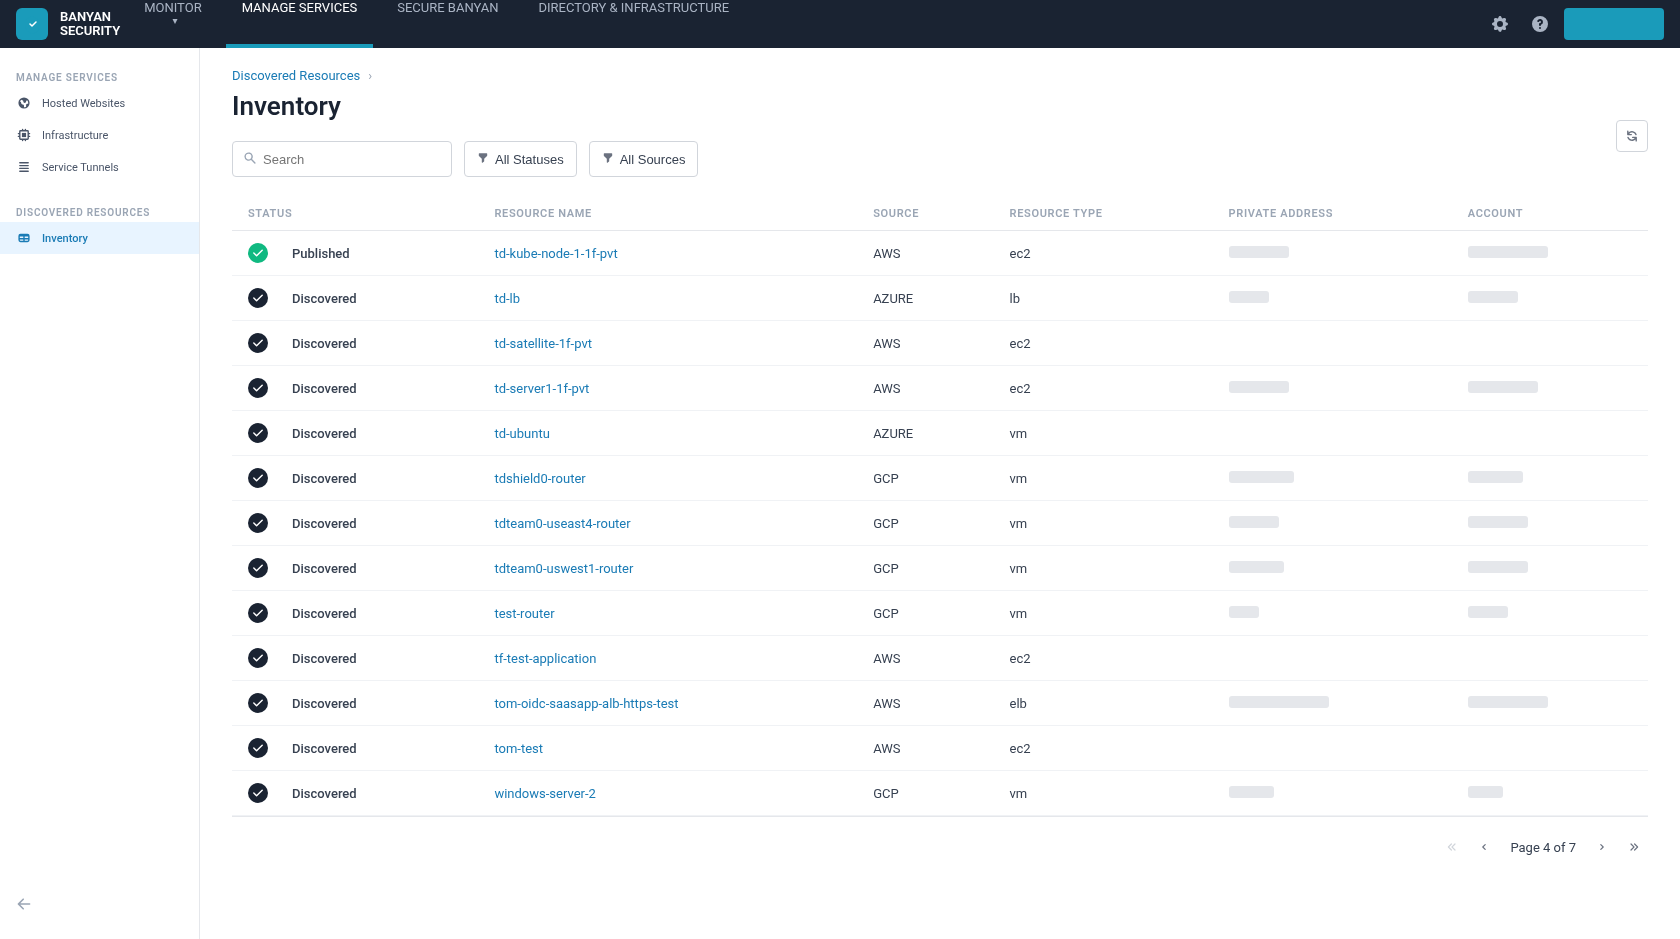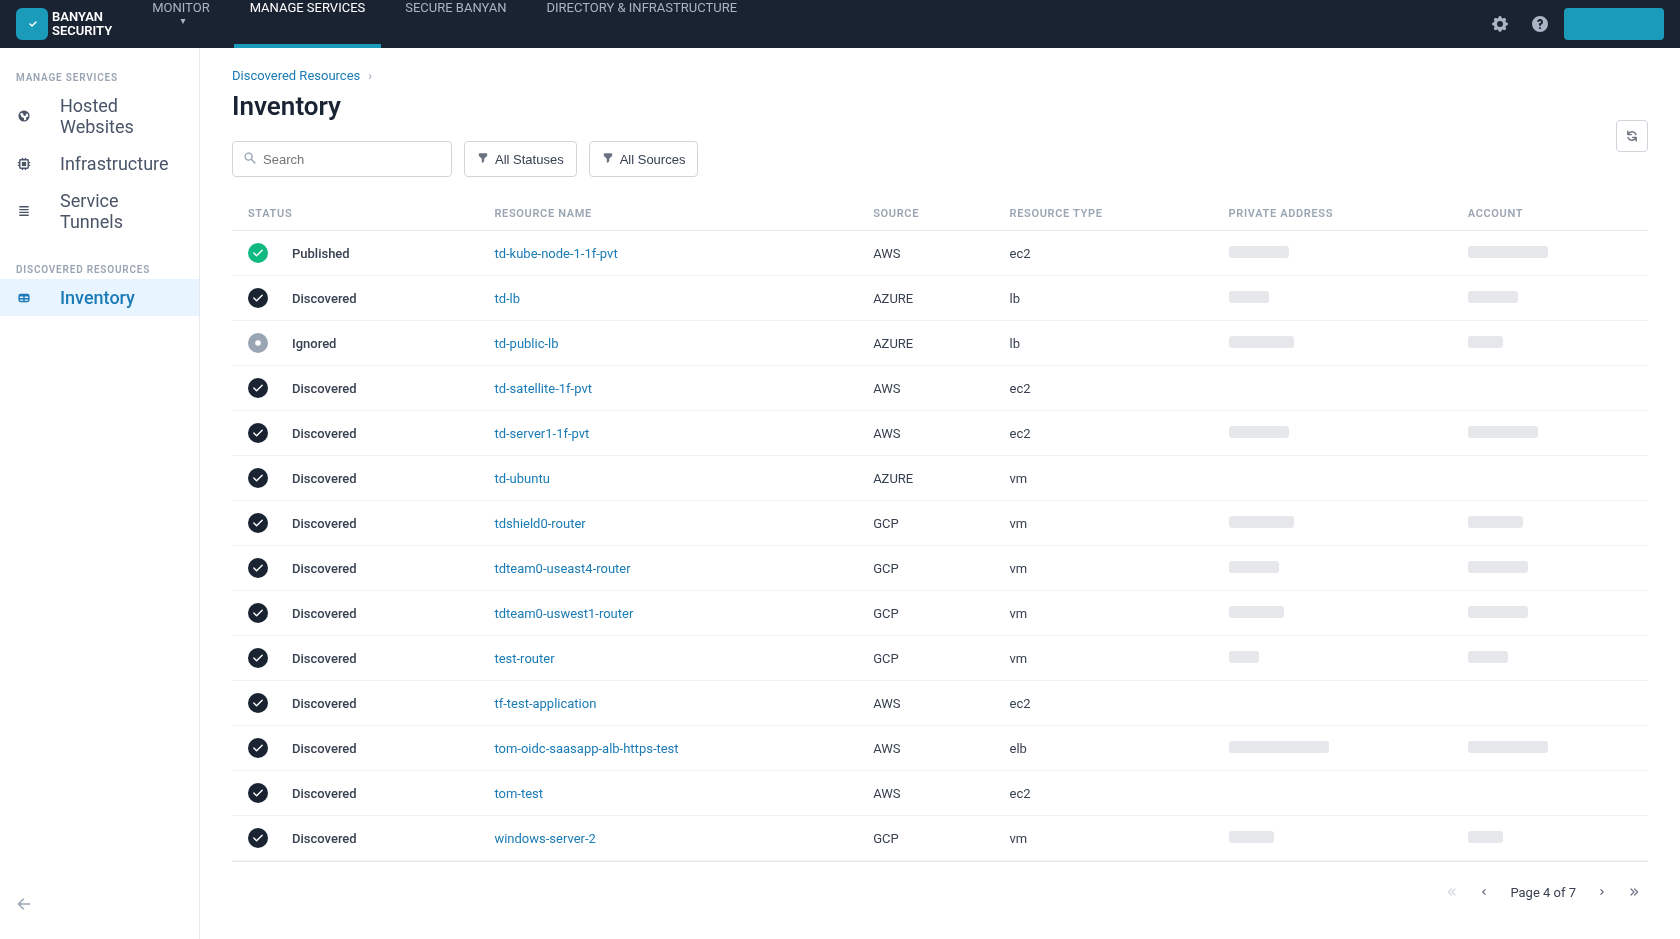--- a/index.html
+++ b/index.html
@@ -10,22 +10,21 @@
       background: #1a2332;
       height: 48px;
       display: flex;
       align-items: center;
       padding: 0 16px;
       gap: 8px;
     }
     .topnav-logo {
       display: flex;
       align-items: center;
-      gap: 4px;
-      margin-right: 16px;
+      gap: 12px;
       justify-content: space-between;
     }
     .topnav-logo-icon {
       width: 32px; height: 32px;
       background: #1a9bba;
       border-radius: 6px;
       display: flex; align-items: center; justify-content: center;
       color: white; font-weight: bold; font-size: 13px;
     }
     .topnav-logo-text { color: white; font-size: 13px; font-weight: 600; line-height: 1.1; }
@@ -78,24 +77,24 @@
       font-size: 10px;
       font-weight: 600;
       color: #9aa5b4;
       text-transform: uppercase;
       letter-spacing: 0.08em;
       padding: 8px 16px 4px;
     }
     .sidebar-item {
       display: flex;
       align-items: center;
-      gap: 28px;
+      gap: 10px;
       padding: 8px 16px;
       color: #4a5568;
-      font-size: 18px;
+      font-size: 11px;
       cursor: pointer;
       border-radius: 0;
     }
     .sidebar-item.active { background: #e8f4ff; color: #1a7bb5; font-weight: 500; }
     .sidebar-item-icon { width: 16px; height: 16px; flex-shrink: 0; display: flex; align-items: center; justify-content: center; }
 
     
     .main-content {
       flex: 1;
       overflow-y: auto;
@@ -434,37 +433,20 @@
               </td>
               <td><a class="resource-link">td-lb</a></td>
               <td>AZURE</td>
               <td>lb</td>
               <td><span class="redacted-bar" style="width:40px;"></span></td>
               <td><span class="redacted-bar" style="width:50px;"></span></td>
             </tr>
             <tr>
               <td>
                 <div class="status-cell">
-                  <span class="status-icon status-ignored">
-                    <svg width="14" height="14" viewBox="0 0 20 20" fill="white">
-                      <circle cx="10" cy="10" r="4"></circle>
-                    </svg>
-                  </span>
-                  <span>Ignored</span>
-                </div>
-              </td>
-              <td><a class="resource-link">td-public-lb</a></td>
-              <td>AZURE</td>
-              <td>lb</td>
-              <td><span class="redacted-bar" style="width:65px;"></span></td>
-              <td><span class="redacted-bar" style="width:35px;"></span></td>
-            </tr>
-            <tr>
-              <td>
-                <div class="status-cell">
                   <span class="status-icon status-discovered">
                     <svg width="14" height="14" viewBox="0 0 20 20" fill="white">
                       <path fill-rule="evenodd" d="M16.707 5.293a1 1 0 010 1.414l-8 8a1 1 0 01-1.414 0l-4-4a1 1 0 011.414-1.414L8 12.586l7.293-7.293a1 1 0 011.414 0z" clip-rule="evenodd"></path>
                     </svg>
                   </span>
                   <span>Discovered</span>
                 </div>
               </td>
               <td><a class="resource-link">td-satellite-1f-pvt</a></td>
               <td>AWS</td>

